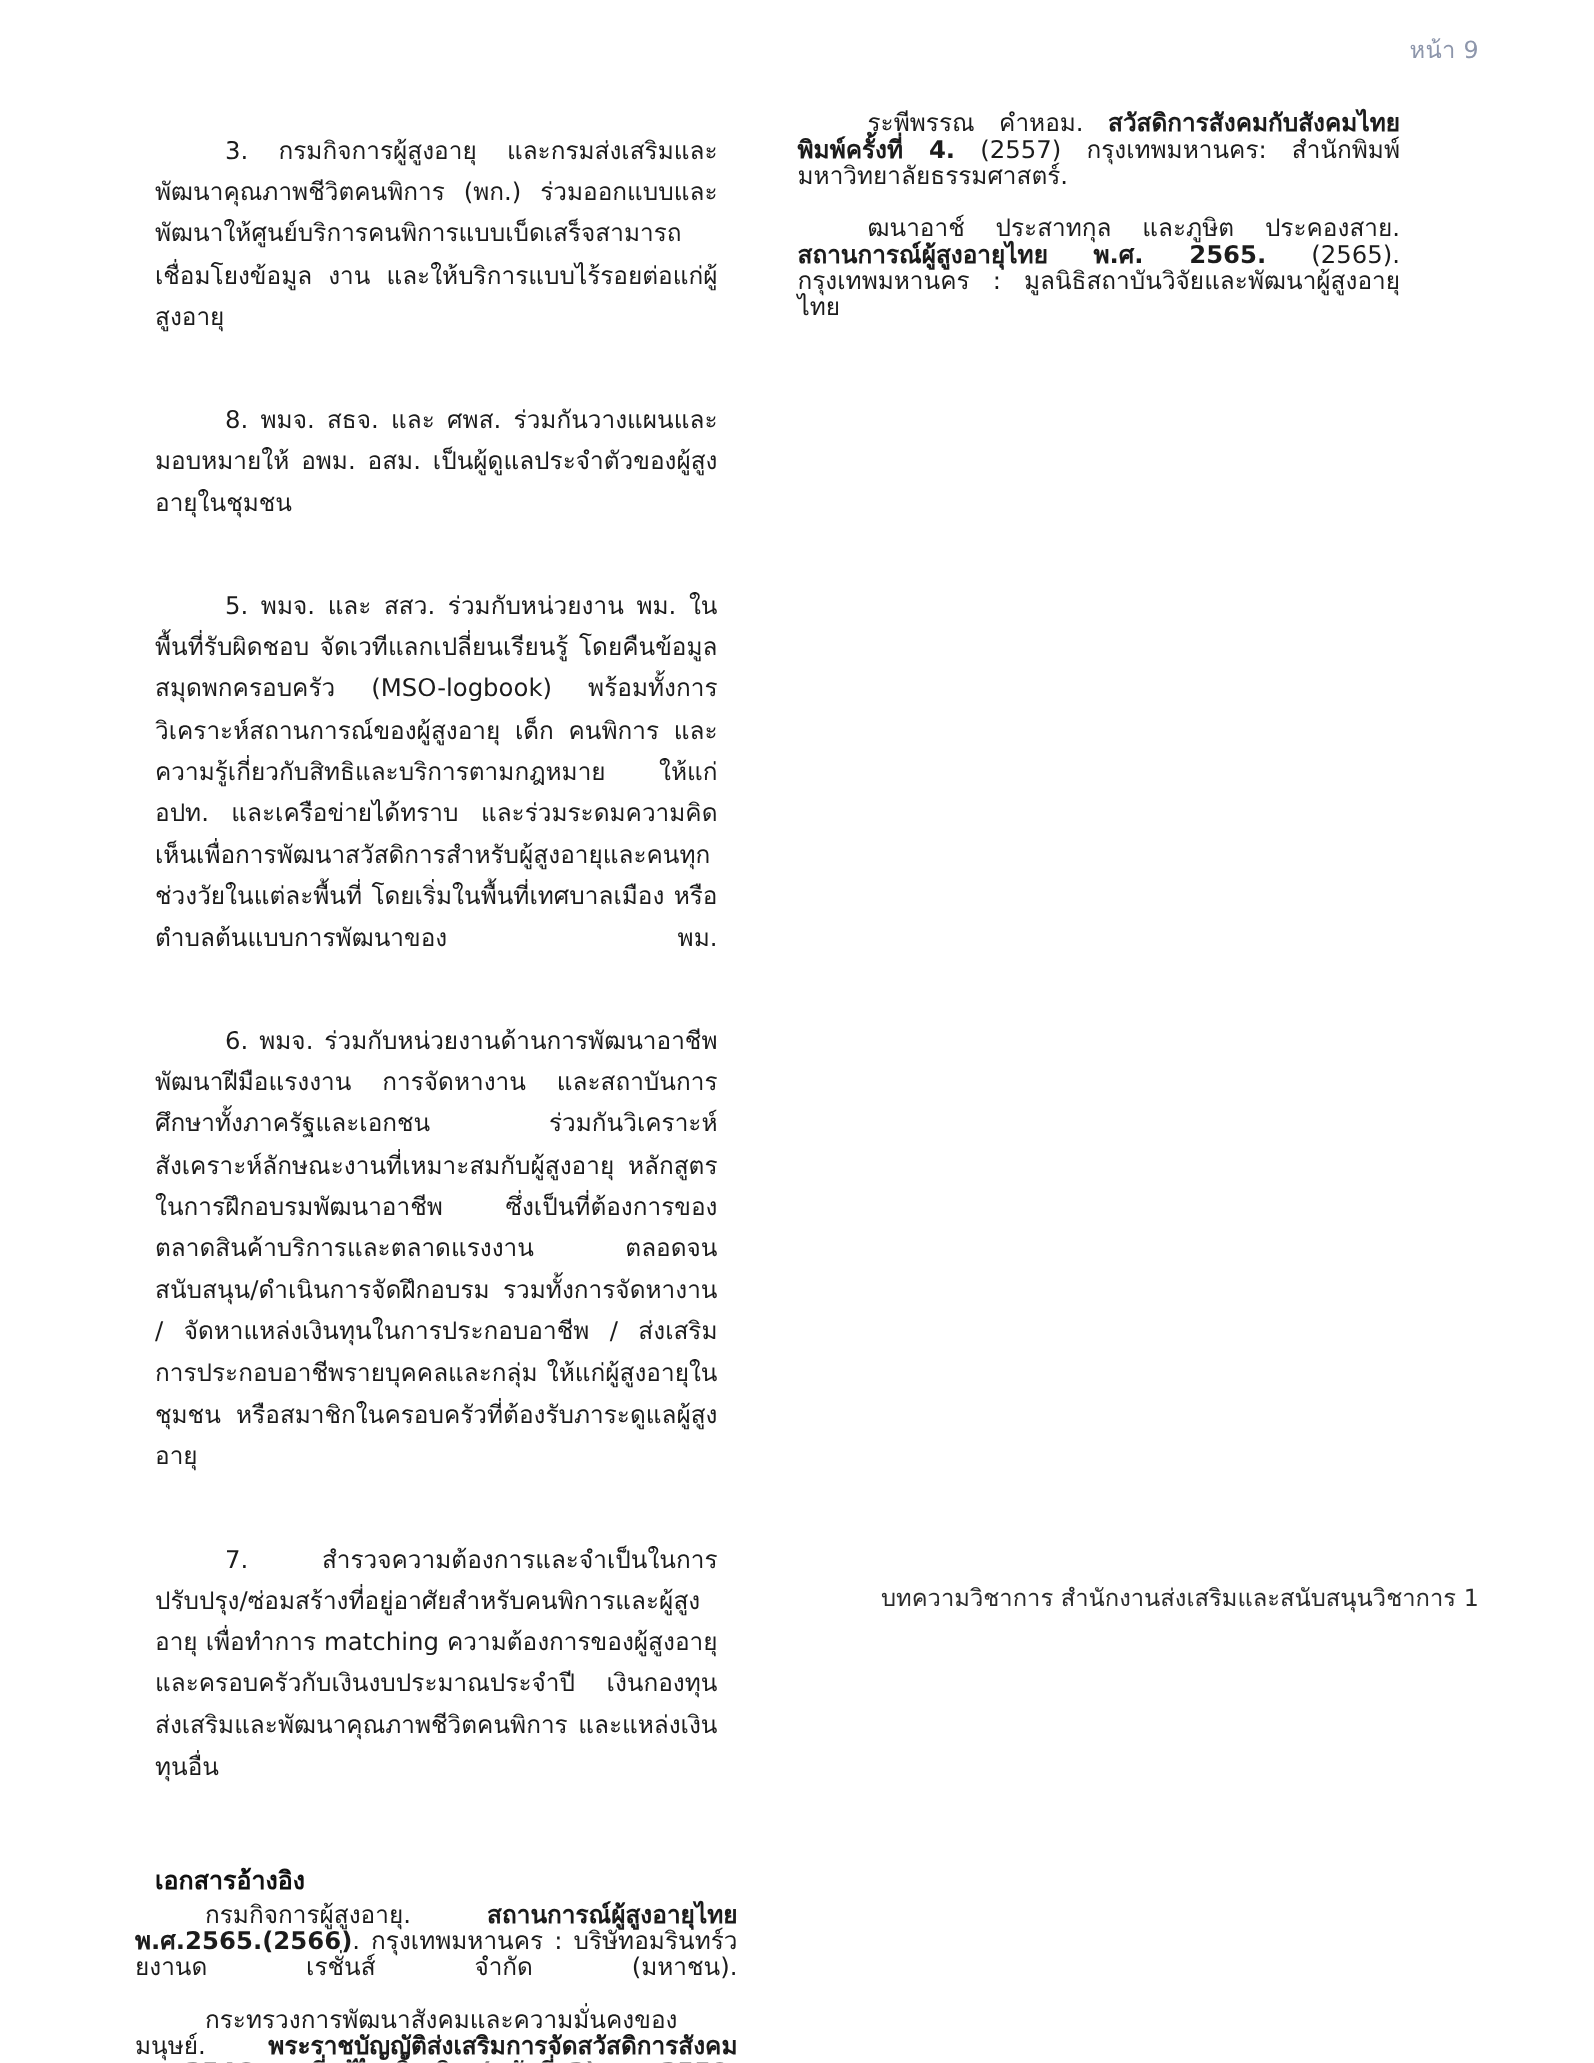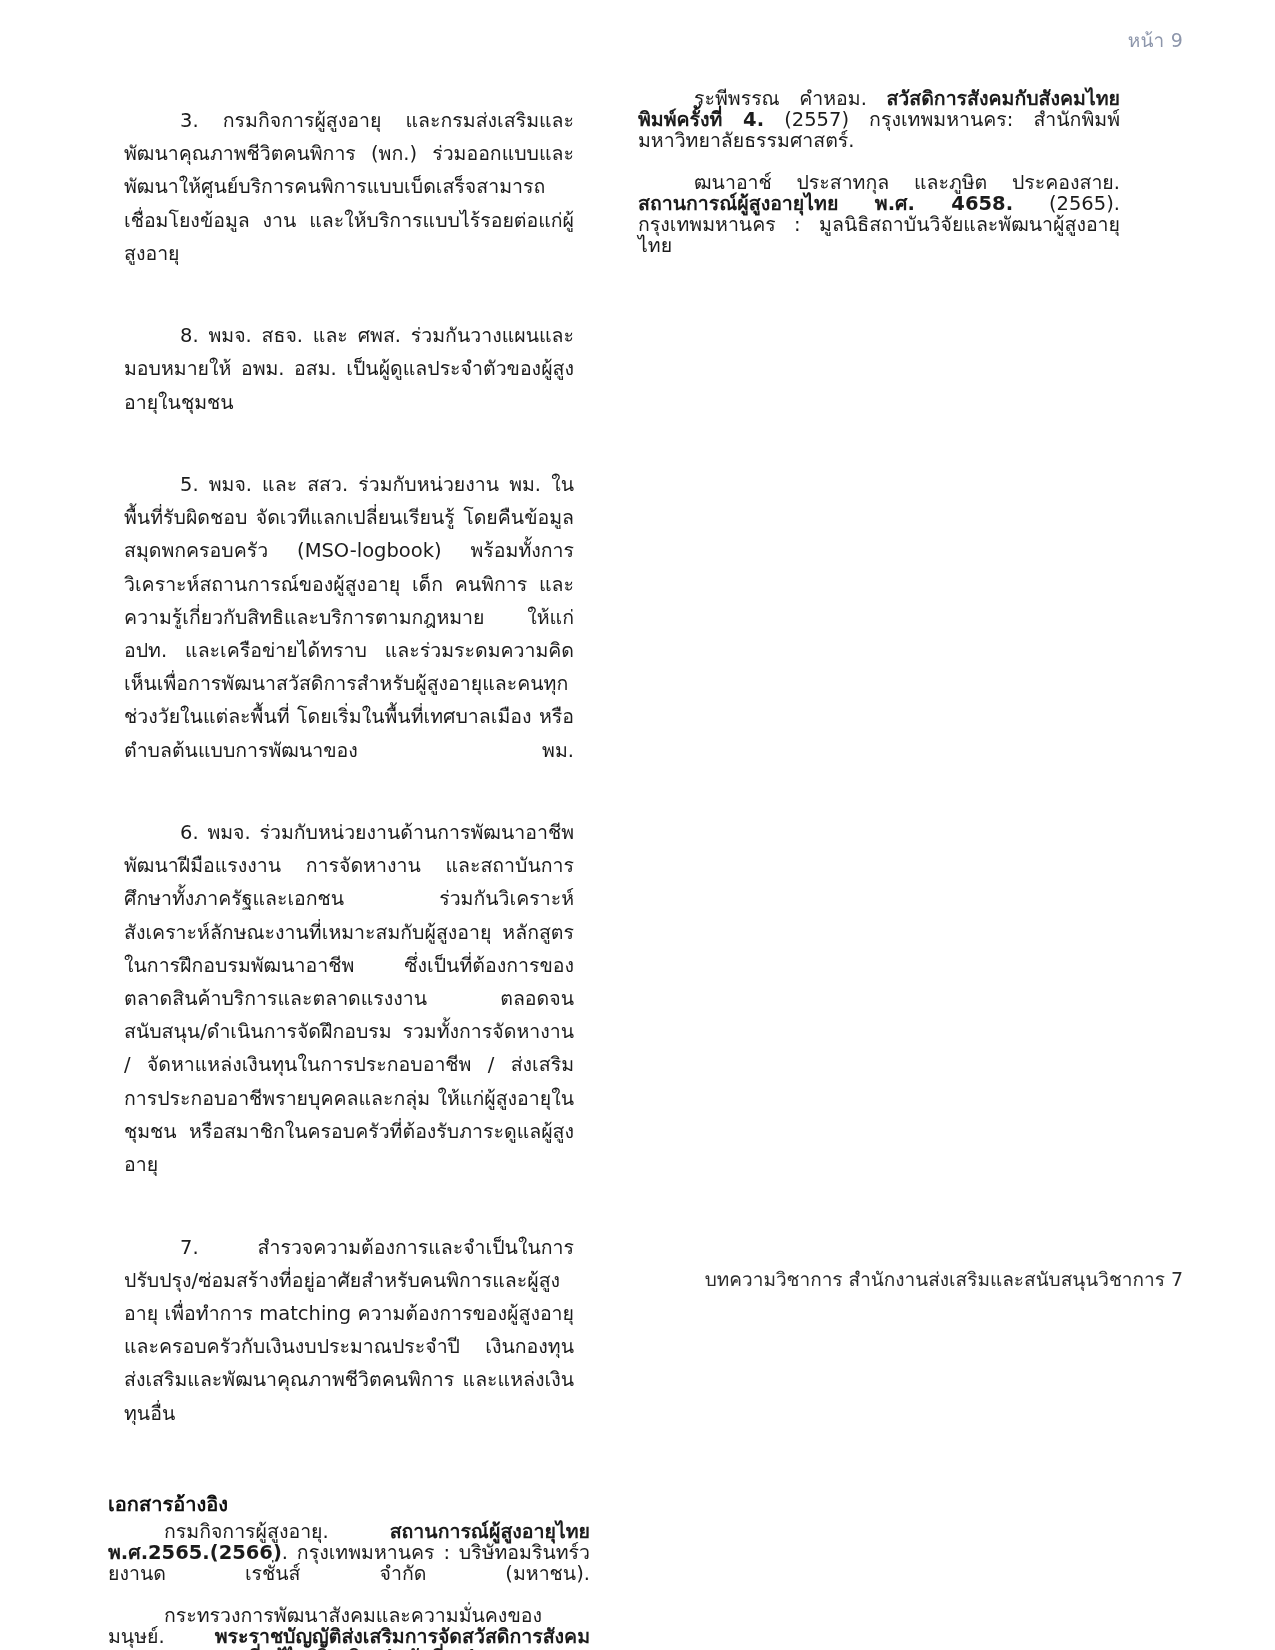--- a/index.html
+++ b/index.html
@@ -80,21 +80,21 @@
   }
   p.ref-par::after {
     content: "";
     display: inline-block;
     width: 100%;
   }
 
   .b { font-weight: 700; }
 
   h2.section-heading {
-    margin: 26px 0 2px 0;
+    margin: 26px 0 2px 16px;
     font-size: 20px;
     font-weight: 700;
     color: #111111;
     line-height: 30px;
     text-indent: 0;
   }
 
   
   .page-footer {
     position: absolute;
@@ -133,21 +133,21 @@
 
 
       <p class="ref-par"><span>กระทรวงการพัฒนาสังคมและความมั่นคงของมนุษย์. </span><span class="b">พระราชบัญญัติส่งเสริมการจัดสวัสดิการสังคม  พ.ศ.2546 และที่แก้ไขเพิ่มเติม  (ฉบับที่ 2) พ.ศ.2550.</span></p>
 
     </div>
 
     <div class="col">
 
       <p class="ref-par"><span>ระพีพรรณ คำหอม. </span><span class="b">สวัสดิการสังคมกับสังคมไทย พิมพ์ครั้งที่ 4.</span><span> (2557) กรุงเทพมหานคร: สำนักพิมพ์มหาวิทยาลัยธรรมศาสตร์.</span></p>
 
-      <p class="ref-par"><span>ฒนาอาช์ ประสาทกุล และภูษิต ประคองสาย. </span><span class="b">สถานการณ์ผู้สูงอายุไทย พ.ศ. 4658.</span><span> (2565). กรุงเทพมหานคร : มูลนิธิสถาบันวิจัยและพัฒนาผู้สูงอายุไทย</span></p>
+      <p class="ref-par"><span>ฒนาอาช์ ประสาทกุล และภูษิต ประคองสาย. </span><span class="b">สถานการณ์ผู้สูงอายุไทย พ.ศ. 2565.</span><span> (2565). กรุงเทพมหานคร : มูลนิธิสถาบันวิจัยและพัฒนาผู้สูงอายุไทย</span></p>
 
     </div>
 
   </div>
 
-  <div class="page-footer">บทความวิชาการ สำนักงานส่งเสริมและสนับสนุนวิชาการ 7</div>
+  <div class="page-footer">บทความวิชาการ สำนักงานส่งเสริมและสนับสนุนวิชาการ 1</div>
 
 </div>
 
 </body></html>

